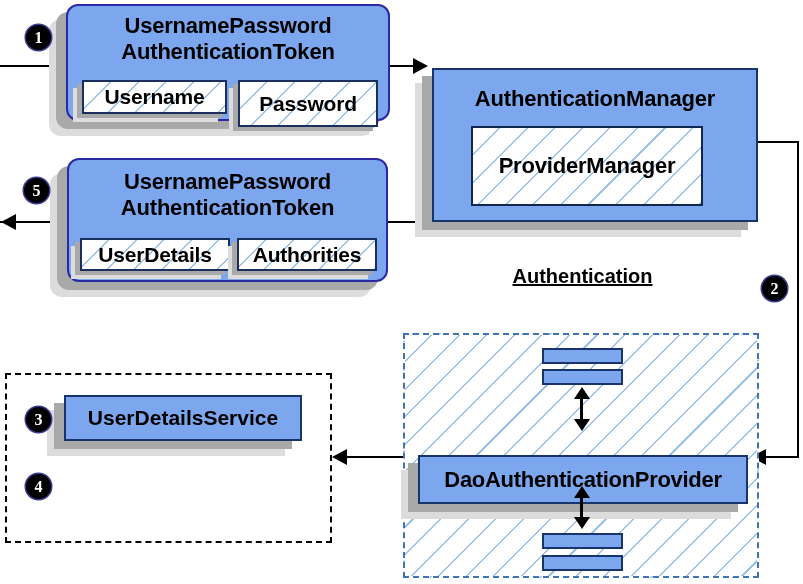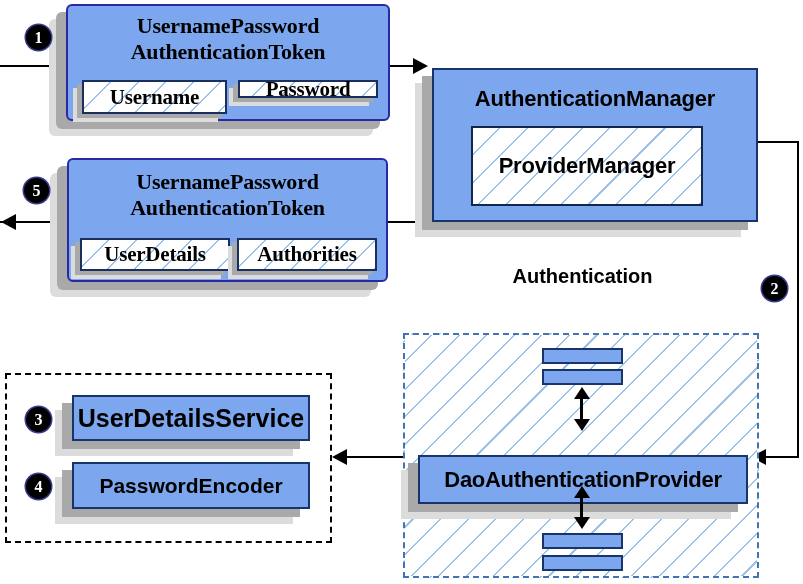--- a/index.html
+++ b/index.html
@@ -4,39 +4,39 @@
 <style>
   html,body{margin:0;padding:0;background:#fff;}
   .canvas{
     position:relative;width:803px;height:584px;background:#fff;
     font-family:"Liberation Sans",sans-serif;color:#000;overflow:hidden;
   }
   .abs{position:absolute;box-sizing:border-box;}
   .box{position:absolute;box-sizing:border-box;display:flex;align-items:center;justify-content:center;
        font-weight:bold;text-align:center;white-space:nowrap;}
   .blue{background:var(--fill_blue);border:2px solid var(--border_navy);}
-  .token{background:var(--fill_blue);border:2px solid var(--token_border);border-radius:6px;font-family:Liberation Serif, serif;}
+  .token{background:var(--fill_blue);border:2px solid var(--token_border);border-radius:12px;}
   .hatch{background-color:#fff;
     background-image:repeating-linear-gradient(135deg,rgba(255,255,255,0) 0px,rgba(255,255,255,0) 18px,var(--hatch_line) 18px,var(--hatch_line) 19.5px);}
   .subbox{border:2px solid var(--sub_border);}
   .shadow2{box-shadow:-10px 8px 0 0 var(--shadow_dark),-17px 15px 0 0 var(--shadow_light);}
   .shadow1{box-shadow:-5px 4px 0 0 var(--shadow_dark),-9px 8px 0 0 var(--shadow_light);}
   .hline,.vline{position:absolute;background:var(--line_black);}
   .tri{position:absolute;width:0;height:0;}
   .tri-right{border-top:8px solid transparent;border-bottom:8px solid transparent;border-left:15px solid var(--line_black);}
   .tri-left{border-top:8px solid transparent;border-bottom:8px solid transparent;border-right:15px solid var(--line_black);}
   .tri-up{border-left:8px solid transparent;border-right:8px solid transparent;border-bottom:12px solid var(--line_black);}
   .tri-down{border-left:8px solid transparent;border-right:8px solid transparent;border-top:12px solid var(--line_black);}
   .badge{position:absolute;width:25px;height:25px;border-radius:50%;background:#000;color:#fff;
     display:flex;align-items:center;justify-content:center;
     font-family:"Liberation Serif",serif;font-weight:bold;font-size:16px;
     box-shadow:0 0 0 1.5px #39398f;}
   .title-2line{position:absolute;left:0;right:0;text-align:center;font-weight:bold;
     font-size:22px;line-height:26px;letter-spacing:-0.2px;}
-  .heading-2line{position:absolute;text-align:center;font-weight:bold;font-size:20px;line-height:27px;}
+  .heading-2line{position:absolute;text-align:center;font-weight:bold;font-size:20px;line-height:27px;text-decoration:underline;}
   .field{position:absolute;box-sizing:border-box;display:flex;align-items:center;justify-content:center;
     font-weight:bold;font-size:21px;letter-spacing:-0.2px;white-space:nowrap;}
   .providers-area{border:2.5px dashed var(--providers_dash);}
   .services-area{border:2.5px dashed #000;}
   .stub{position:absolute;box-sizing:border-box;background:var(--fill_blue);border:2px solid var(--border_navy);}
 </style>
 </head>
 <body>
 
 <div class="canvas">
@@ -56,21 +56,21 @@
 
   <div class="hline" style="left:346px;top:456px;width:58px;height:2px;"></div>
   <div class="tri tri-left" style="left:332px;top:449px;"></div>
 
   <div class="box token shadow2" style="left:66px;top:4px;width:324px;height:117px;">
     <div class="title-2line" style="top:7px;">
       <div>UsernamePassword</div>
       <div>AuthenticationToken</div>
     </div>
     <div class="field hatch subbox shadow1" style="left:14px;top:74px;width:145px;height:34px;">Username</div>
-    <div class="field hatch subbox shadow1" style="left:170px;top:74px;width:140px;height:18px;">Password</div>
+    <div class="field hatch subbox shadow1" style="left:170px;top:74px;width:140px;height:47px;">Password</div>
   </div>
   <div class="badge" style="left:26px;top:25px;">1</div>
 
   <div class="box blue shadow2" style="left:432px;top:68px;width:326px;height:154px;padding-left:7px;">
     <div class="title-2line" style="top:16px;">AuthenticationManager</div>
     <div class="field hatch" style="left:37px;top:56px;width:232px;height:80px;border:2px solid #12274d;font-size:22px;">ProviderManager</div>
   </div>
 
   <div class="box token shadow2" style="left:67px;top:158px;width:321px;height:124px;">
     <div class="title-2line" style="top:9px;">
@@ -100,18 +100,17 @@
   <div class="box blue shadow2" style="left:418px;top:434px;width:330px;height:49px;font-size:22px;letter-spacing:-0.3px;margin-top:21px;">DaoAuthenticationProvider</div>
 
   <div class="tri tri-up" style="left:574px;top:486px;"></div>
   <div class="vline" style="left:580px;top:496px;width:3px;height:24px;"></div>
   <div class="tri tri-down" style="left:574px;top:517px;"></div>
 
   <div class="stub" style="left:542px;top:533px;width:81px;height:16px;"></div>
   <div class="stub" style="left:542px;top:555px;width:81px;height:16px;"></div>
 
   <div class="abs services-area" style="left:5px;top:373px;width:327px;height:170px;"></div>
-  <div class="box blue shadow2" style="left:72px;top:395px;width:238px;height:46px;font-size:25px;">UserDetailsService</div>
-  <div class="box blue shadow2" style="left:72px;top:462px;width:238px;height:47px;font-size:21px;">PasswordEncoder</div>
+  <div class="box blue shadow2" style="left:64px;top:395px;width:238px;height:46px;font-size:21px;">UserDetailsService</div>
   <div class="badge" style="left:26px;top:407px;">3</div>
   <div class="badge" style="left:26px;top:474px;">4</div>
 
 </div>
 
 </body></html>

